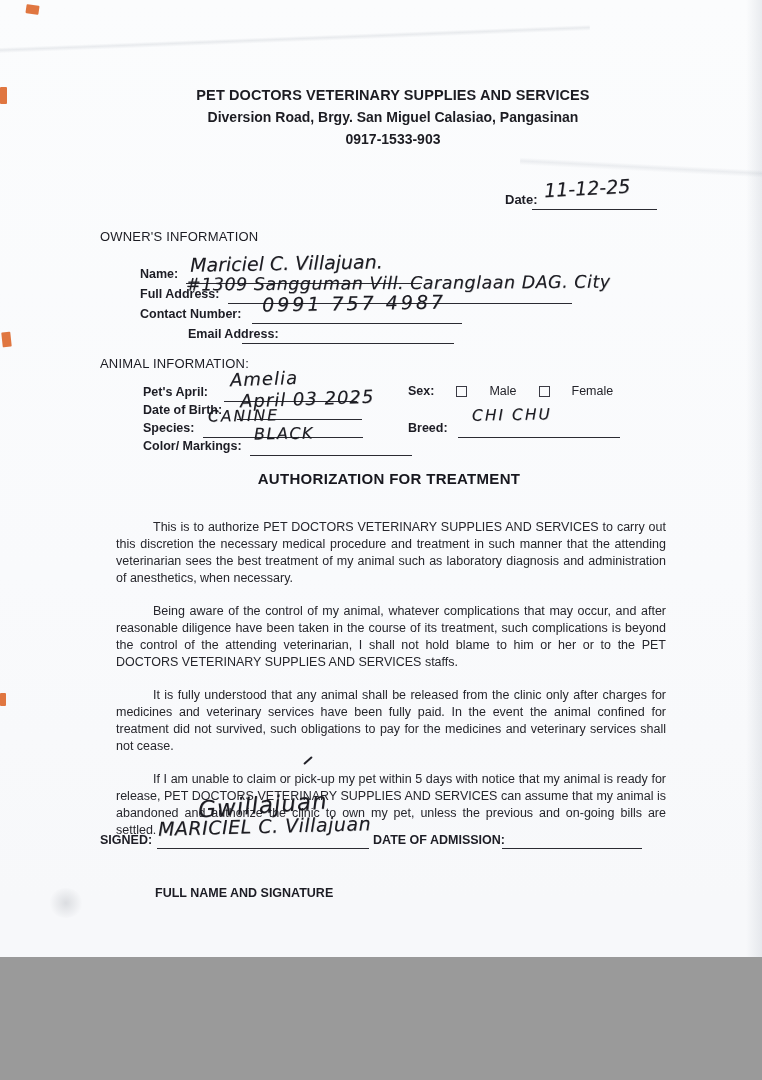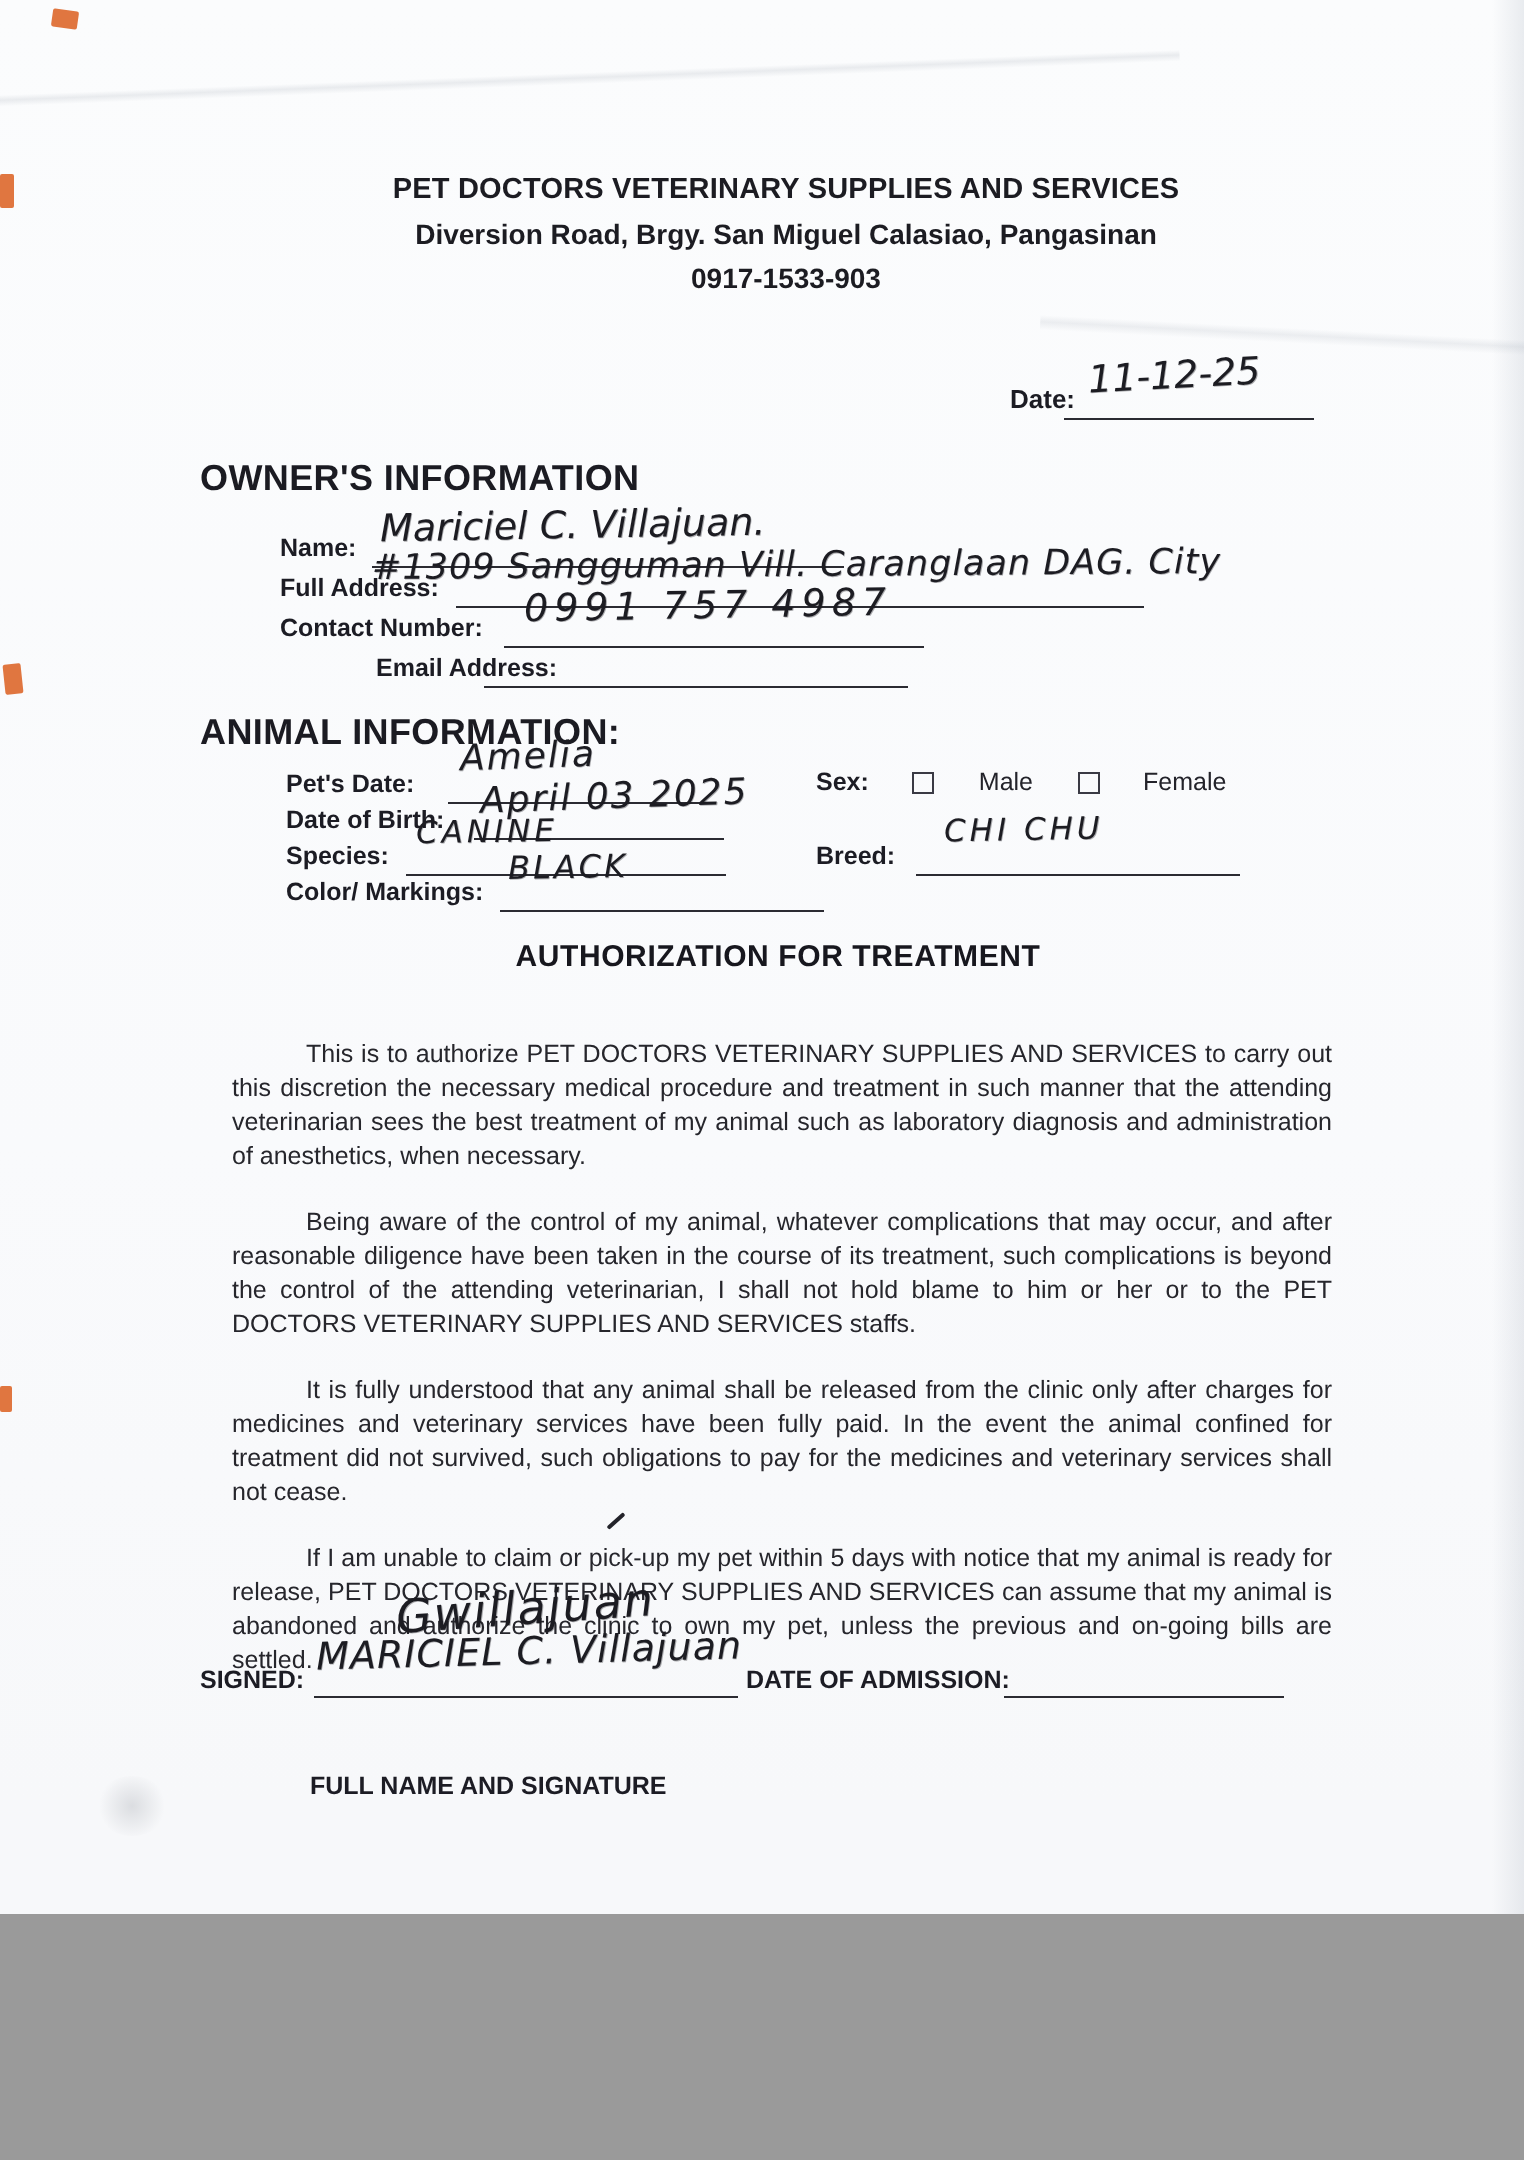--- a/index.html
+++ b/index.html
@@ -31,21 +31,21 @@
   .smudge{position:absolute;left:48px;top:888px;width:36px;height:30px;border-radius:50%;
     background:radial-gradient(circle,rgba(120,125,135,.22),rgba(120,125,135,0) 70%);}
   .pen-tick{position:absolute;left:307px;top:755px;width:2px;height:11px;background:#23232a;
     transform:rotate(48deg);border-radius:1px;}
   
   .abs{position:absolute;}
   .hdr{left:0;top:84px;width:762px;text-align:center;transform:translateX(12px);line-height:22px;}
   .hdr .l1{font-size:14.5px;font-weight:700;letter-spacing:.1px;}
   .hdr .l2,.hdr .l3{font-size:14px;font-weight:700;}
   .lbl{font-weight:700;font-size:12.5px;color:#1c1c24;white-space:nowrap;}
-  .sec-title{font-weight:700;font-size:18px;color:#1b1b22;letter-spacing:.2px;}
+  .sec-title{font-weight:400;font-size:13px;color:#1b1b22;letter-spacing:.2px;}
   .uline{position:absolute;border-bottom:1.4px solid #2b2b32;height:18px;}
   .auth-title{left:0;top:470px;width:762px;text-align:center;transform:translateX(8px);
     font-weight:700;font-size:15px;letter-spacing:.3px;color:#17171e;}
   .body-copy{left:100px;top:503px;width:582px;font-size:12.5px;line-height:17px;
     text-align:justify;color:#26262c;}
   .body-copy p{margin:16px;text-indent:37px;}
   
   .hw{position:absolute;font-family:"DejaVu Sans",sans-serif;color:#1c1c22;white-space:nowrap;
     font-style:italic;text-shadow:.4px .4px 0 rgba(20,20,25,.35);}
   
@@ -93,21 +93,21 @@
   <div class="abs lbl" style="left:140px;top:307px;">Contact Number:</div>
   <div class="uline" style="left:252px;top:305px;width:210px;"></div>
   <span class="hw" style="left:262px;top:292px;font-size:19px;letter-spacing:3px;transform:rotate(-1deg);">0991 757 4987</span>
 
   <div class="abs lbl" style="left:140px;top:327px;margin-left:48px;">Email Address:</div>
   <div class="uline" style="left:242px;top:325px;width:212px;"></div>
   <span class="hw" style="left:250px;top:313px;font-size:17px;"></span>
 
   <div class="abs sec-title" style="left:100px;top:356px;">ANIMAL INFORMATION:</div>
 
-  <div class="abs lbl" style="left:143px;top:385px;">Pet's Date:</div>
+  <div class="abs lbl" style="left:143px;top:385px;">Pet's April:</div>
   <div class="uline" style="left:224px;top:383px;width:133px;"></div>
   <span class="hw" style="left:230px;top:368px;font-size:18px;letter-spacing:1px;transform:rotate(-2deg);">Amelia</span>
 
   <div class="abs sexrow" style="left:408px;top:384px;">
     <span class="lbl">Sex:</span>
     <span class="cbox"></span>
     <span class="sexopt">Male</span>
     <span class="cbox"></span>
     <span class="sexopt">Female</span>
   </div>

